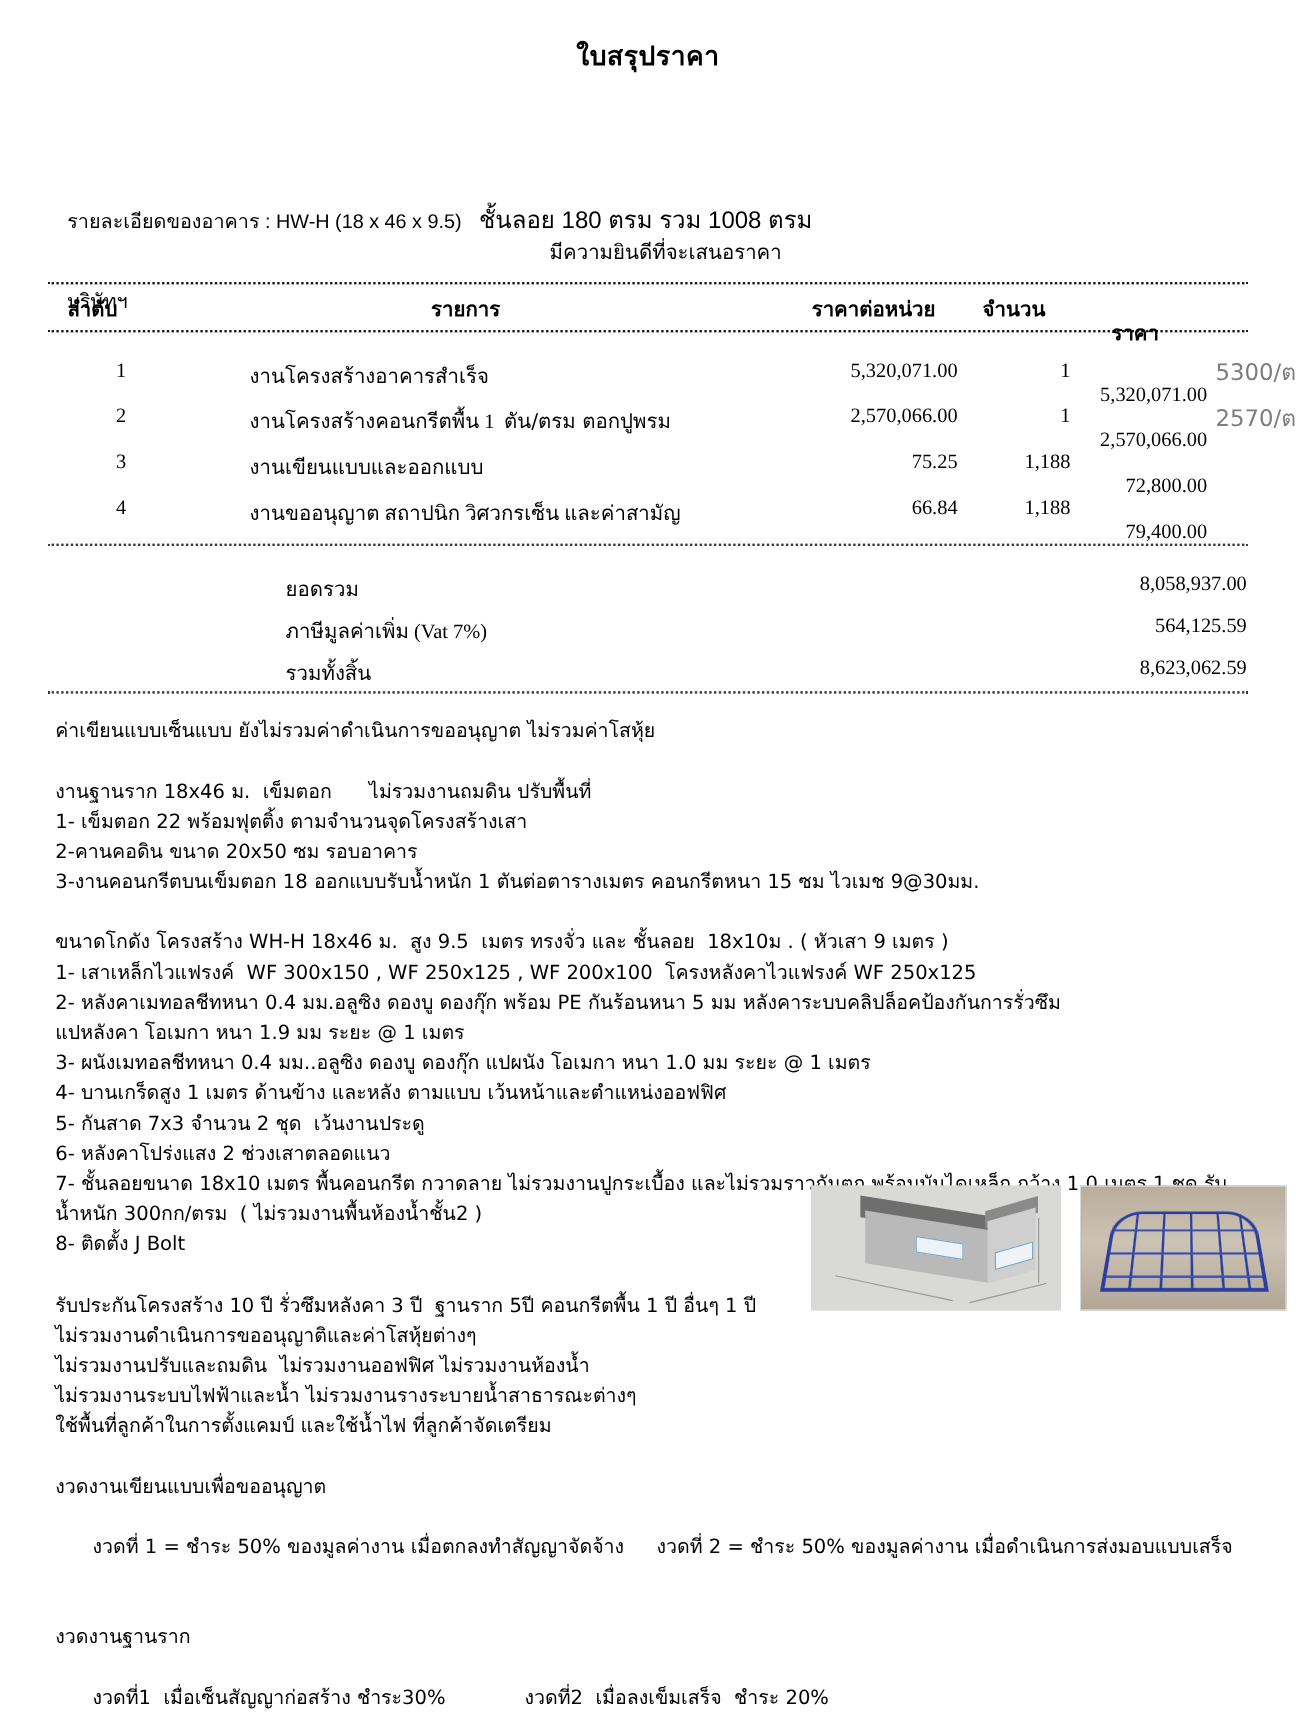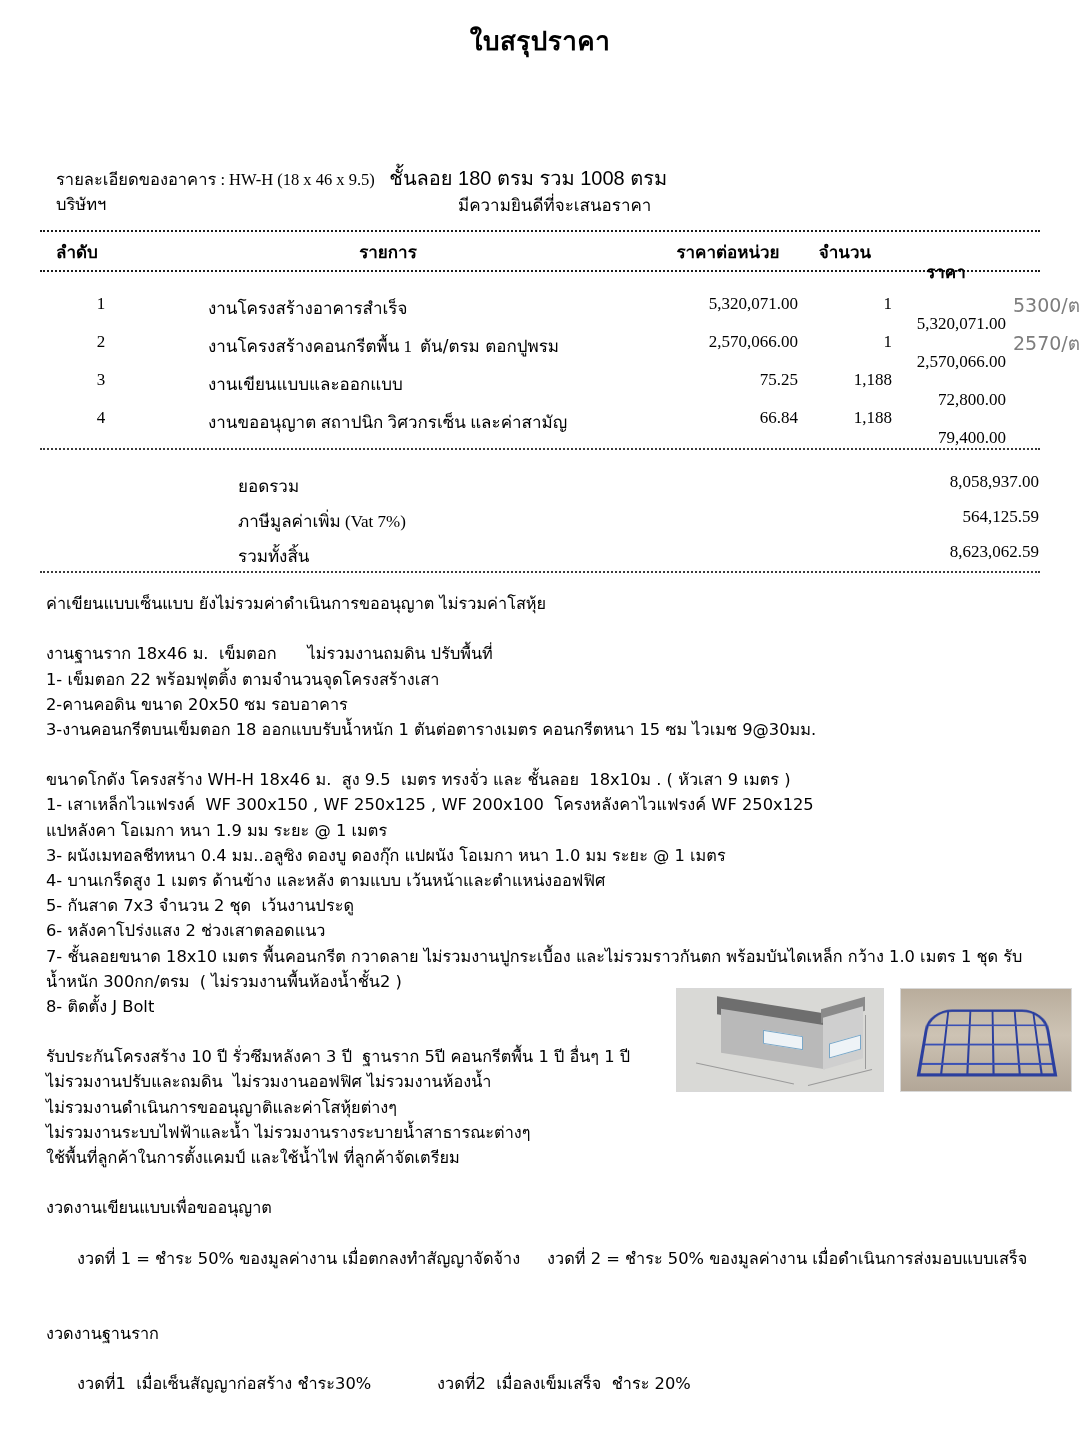--- a/index.html
+++ b/index.html
@@ -20,45 +20,46 @@
     position: relative;
     width: 1080px;
     height: 1429px;
     box-sizing: border-box;
     padding: 0 38px;
   }
 
   
   .doc-title {
     text-align: center;
-    font-family: Liberation Serif, serif;
-    font-size: 26px;
+    font-family: Liberation Mono, monospace;
+    font-size: 22px;
     font-weight: 700;
     letter-spacing: 0.5px;
-    padding-top: 26px;
+    padding-top: 36px;
     line-height: 1.2;
   }
 
   
   .info-block {
     margin-top: 105px;
     position: relative;
     height: 58px;
   }
   .info-line {
     position: absolute;
     left: 18px;
     white-space: nowrap;
   }
   .info-line-1 { top: 0; }
   .info-line-2 { top: 29px; }
 
   .serif-sm {
-    font-family: Liberation Serif, serif;
+    font-family: Liberation Sans, sans-serif;
     font-size: 16.5px;
+    margin-top: 42px;
   }
   .sans-md {
     font-family: "Liberation Sans", "DejaVu Sans", sans-serif;
     font-size: 20px;
   }
   .info-company {
     position: absolute;
     left: 420px;
     top: 29px;
     font-family: "Liberation Serif", "DejaVu Serif", serif;
@@ -346,34 +347,35 @@
 
     <div class="txt-line">งานฐานราก 18x46 ม.  เข็มตอก      ไม่รวมงานถมดิน ปรับพื้นที่</div>
     <div class="txt-line">1- เข็มตอก 22 พร้อมฟุตติ้ง ตามจำนวนจุดโครงสร้างเสา</div>
     <div class="txt-line">2-คานคอดิน ขนาด 20x50 ซม รอบอาคาร</div>
     <div class="txt-line">3-งานคอนกรีตบนเข็มตอก 18 ออกแบบรับน้ำหนัก 1 ตันต่อตารางเมตร คอนกรีตหนา 15 ซม ไวเมช 9@30มม.</div>
 
     <div class="spacer"></div>
 
     <div class="txt-line">ขนาดโกดัง โครงสร้าง WH-H 18x46 ม.  สูง 9.5  เมตร ทรงจั่ว และ ชั้นลอย  18x10ม . ( หัวเสา 9 เมตร )</div>
     <div class="txt-line">1- เสาเหล็กไวแฟรงค์  WF 300x150 , WF 250x125 , WF 200x100  โครงหลังคาไวแฟรงค์ WF 250x125</div>
+    <div class="txt-line">2- หลังคาเมทอลชีทหนา 0.4 มม.อลูซิง ดองบู ดองกุ๊ก พร้อม PE กันร้อนหนา 5 มม หลังคาระบบคลิปล็อคป้องกันการรั่วซึม</div>
     <div class="txt-line">แปหลังคา โอเมกา หนา 1.9 มม ระยะ @ 1 เมตร</div>
     <div class="txt-line">3- ผนังเมทอลชีทหนา 0.4 มม..อลูซิง ดองบู ดองกุ๊ก แปผนัง โอเมกา หนา 1.0 มม ระยะ @ 1 เมตร</div>
     <div class="txt-line">4- บานเกร็ดสูง 1 เมตร ด้านข้าง และหลัง ตามแบบ เว้นหน้าและตำแหน่งออฟฟิศ</div>
     <div class="txt-line">5- กันสาด 7x3 จำนวน 2 ชุด  เว้นงานประดู</div>
     <div class="txt-line">6- หลังคาโปร่งแสง 2 ช่วงเสาตลอดแนว</div>
     <div class="txt-line">7- ชั้นลอยขนาด 18x10 เมตร พื้นคอนกรีต กวาดลาย ไม่รวมงานปูกระเบื้อง และไม่รวมราวกันตก พร้อมบันไดเหล็ก กว้าง 1.0 เมตร 1 ชุด รับ</div>
     <div class="txt-line">น้ำหนัก 300กก/ตรม  ( ไม่รวมงานพื้นห้องน้ำชั้น2 )</div>
     <div class="txt-line">8- ติดตั้ง J Bolt</div>
 
     <div class="spacer"></div>
 
     <div class="txt-line">รับประกันโครงสร้าง 10 ปี รั่วซึมหลังคา 3 ปี  ฐานราก 5ปี คอนกรีตพื้น 1 ปี อื่นๆ 1 ปี</div>
+    <div class="txt-line">ไม่รวมงานดำเนินการขออนุญาติและค่าโสหุ้ยต่างๆ</div>
     <div class="txt-line">ไม่รวมงานปรับและถมดิน  ไม่รวมงานออฟฟิศ ไม่รวมงานห้องน้ำ</div>
-    <div class="txt-line">ไม่รวมงานดำเนินการขออนุญาติและค่าโสหุ้ยต่างๆ</div>
     <div class="txt-line">ไม่รวมงานระบบไฟฟ้าและน้ำ ไม่รวมงานรางระบายน้ำสาธารณะต่างๆ</div>
     <div class="txt-line">ใช้พื้นที่ลูกค้าในการตั้งแคมป์ และใช้น้ำไฟ ที่ลูกค้าจัดเตรียม</div>
 
     <div class="spacer"></div>
 
     <div class="txt-line">งวดงานเขียนแบบเพื่อขออนุญาต</div>
     <div class="txt-line">
       <span style="display:inline-block;width:470px;">งวดที่ 1 = ชำระ 50% ของมูลค่างาน เมื่อตกลงทำสัญญาจัดจ้าง</span><span>งวดที่ 2 = ชำระ 50% ของมูลค่างาน เมื่อดำเนินการส่งมอบแบบเสร็จ</span>
     </div>
 

